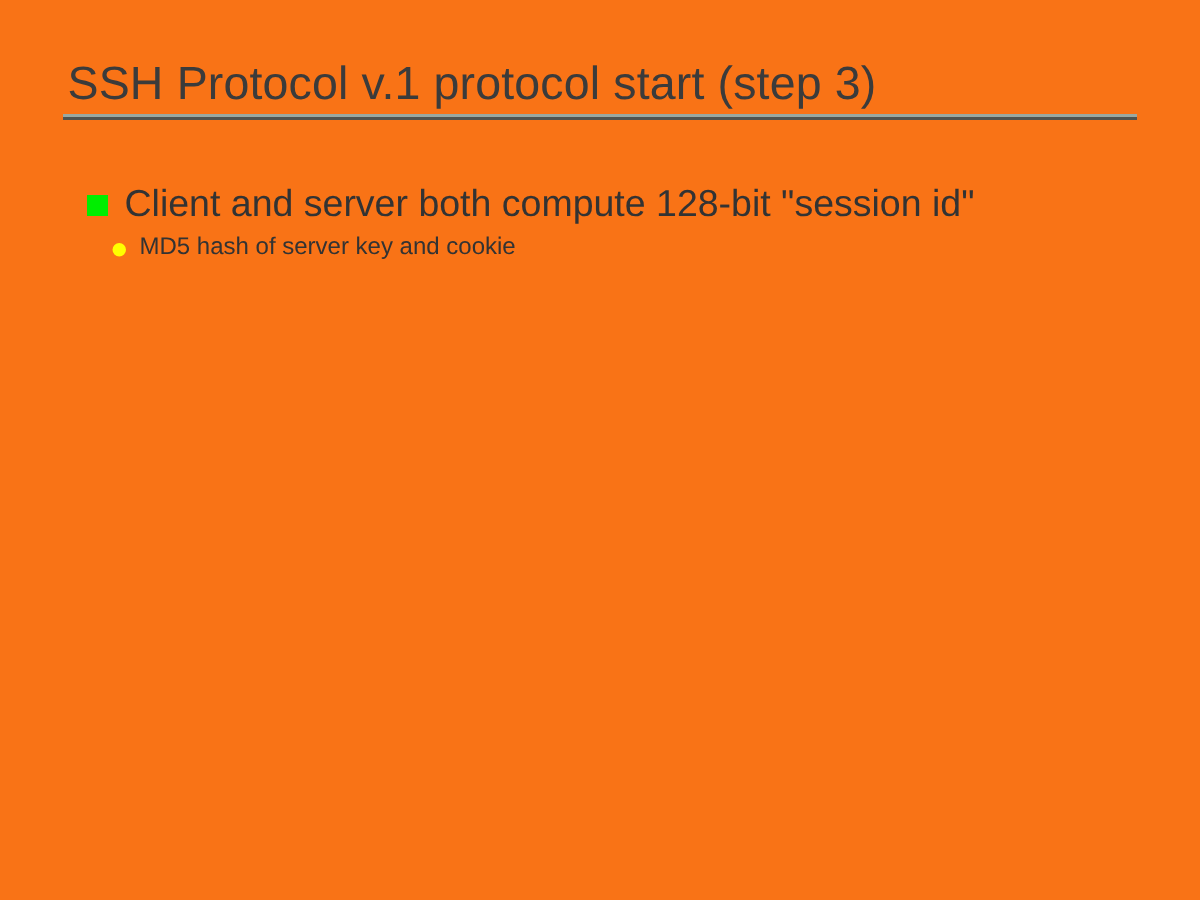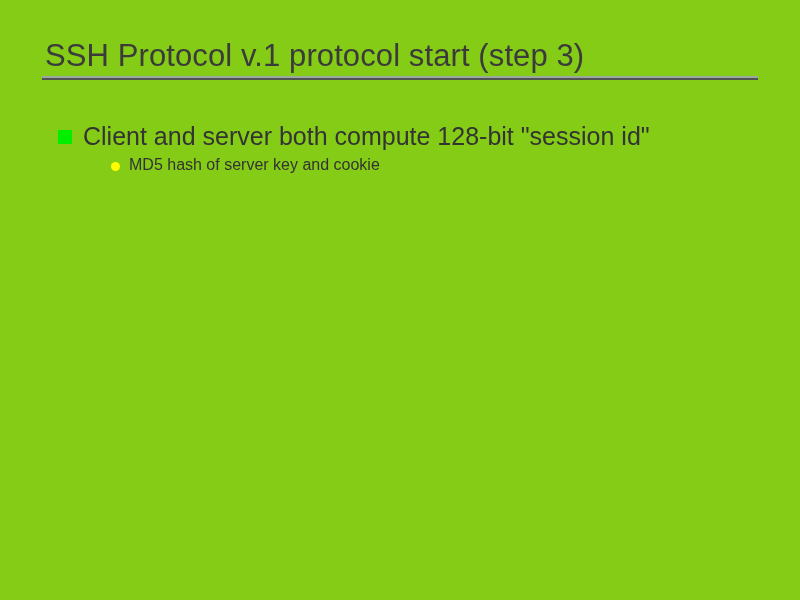--- a/index.html
+++ b/index.html
@@ -11,21 +11,21 @@
     height: 600px;
     background: #f5faf7;
     font-family: "Liberation Sans", sans-serif;
     overflow: hidden;
   }
 
   .slide {
     position: relative;
     width: 800px;
     height: 600px;
-    background: #84cc16;
+    background: #f97316;
     box-sizing: border-box;
   }
 
   
   .slide-title {
     position: absolute;
     left: 45px;
     top: 38px;
     font-size: 31px;
     line-height: 36px;
@@ -73,21 +73,20 @@
   }
 
   .bullet-l2 {
     position: relative;
     padding-left: 93px;
     min-height: 24px;
     color: #333333;
     font-size: 16px;
     line-height: 22px;
     white-space: nowrap;
-    margin-left: 36px;
   }
 
   .bullet-l2 .marker-dot {
     position: absolute;
     left: 75px;
     top: 8px;
     width: 9px;
     height: 9px;
     border-radius: 50%;
     background: #ffff00;

